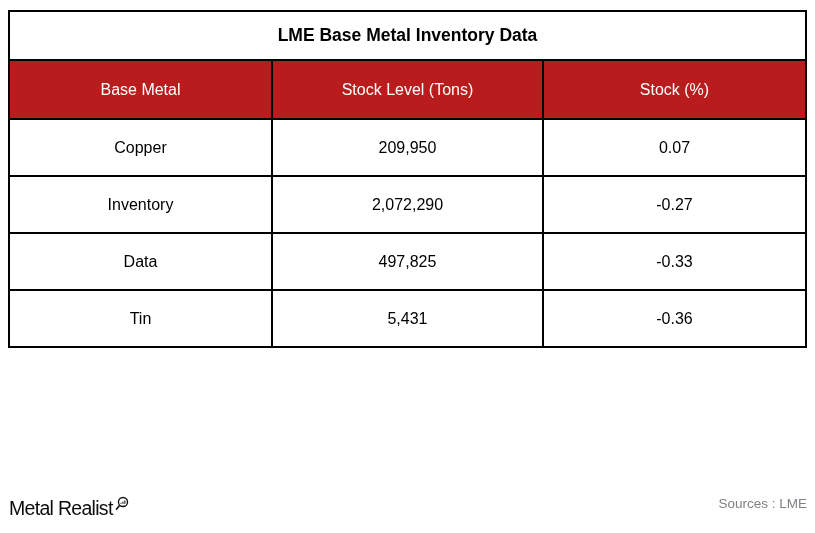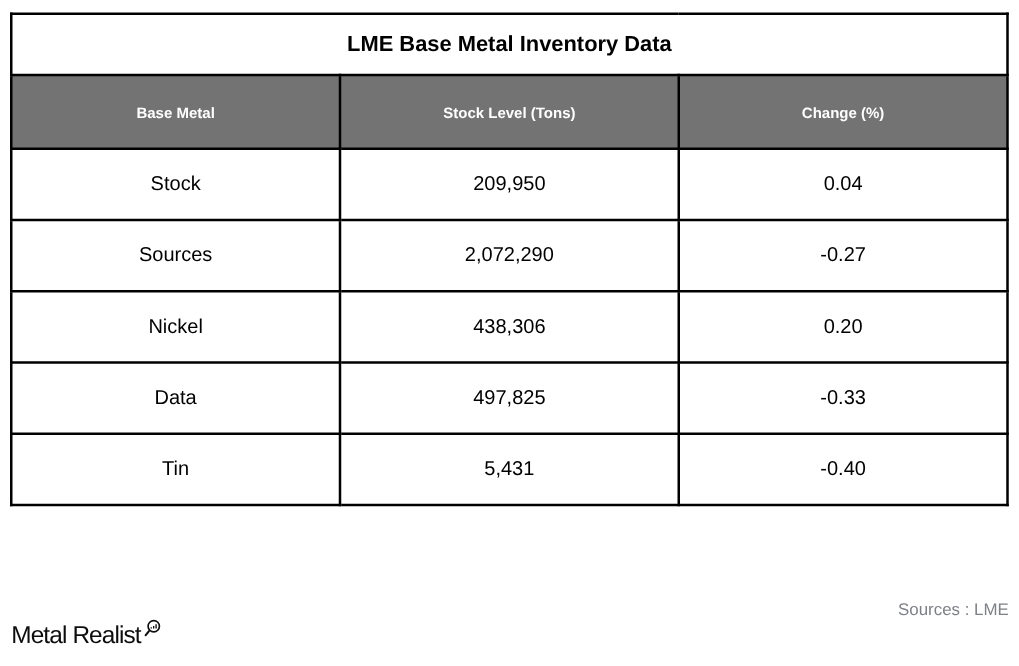--- a/index.html
+++ b/index.html
@@ -35,24 +35,24 @@
   col.c3 { width: 33%; }
   td.title-cell {
     height: 47px;
     font-size: 17.5px;
     font-weight: bold;
     color: #000000;
     background: #ffffff;
   }
   td.head {
     height: 57px;
-    background: #737373;
+    background: #b91c1c;
     color: #ffffff;
-    font-size: 12px;
-    font-weight: bold;
+    font-size: 16px;
+    font-weight: normal;
   }
   td.cell {
     height: 55px;
     font-size: 16px;
     color: #000000;
     background: #ffffff;
   }
   .logo {
     position: absolute;
     left: 9px;
@@ -64,21 +64,21 @@
   }
   .logo .logo-icon {
     display: inline-block;
     vertical-align: top;
     margin-left: 1px;
     margin-top: -3px;
   }
   .sources {
     position: absolute;
     right: 8px;
-    top: 480px;
+    top: 496px;
     color: #7e8186;
     font-size: 13.5px;
   }
 </style>
 </head>
 <body>
 
 <div class="sheet">
 
   <table class="inv-table">
@@ -87,46 +87,41 @@
         <col class="c2">
         <col class="c3">
       </colgroup>
     <tbody>
       <tr>
         <td colspan="3" class="title-cell">LME Base Metal Inventory Data</td>
       </tr>
       <tr>
         <td class="head">Base Metal</td>
         <td class="head">Stock Level (Tons)</td>
-        <td class="head">Change (%)</td>
+        <td class="head">Stock (%)</td>
       </tr>
       <tr>
-        <td class="cell">Stock</td>
+        <td class="cell">Copper</td>
         <td class="cell">209,950</td>
-        <td class="cell">0.04</td>
+        <td class="cell">0.07</td>
       </tr>
       <tr>
-        <td class="cell">Sources</td>
+        <td class="cell">Inventory</td>
         <td class="cell">2,072,290</td>
         <td class="cell">-0.27</td>
-      </tr>
-      <tr>
-        <td class="cell">Nickel</td>
-        <td class="cell">438,306</td>
-        <td class="cell">0.20</td>
       </tr>
       <tr>
         <td class="cell">Data</td>
         <td class="cell">497,825</td>
         <td class="cell">-0.33</td>
       </tr>
       <tr>
         <td class="cell">Tin</td>
         <td class="cell">5,431</td>
-        <td class="cell">-0.40</td>
+        <td class="cell">-0.36</td>
       </tr>
     </tbody>
   </table>
 
   <div class="logo">
     <span>Metal Realist</span><span class="logo-icon">
       <svg width="16" height="16" viewBox="0 0 24 24" fill="none">
         <circle cx="13.5" cy="9" r="6.8" stroke="#0d0d0d" stroke-width="2"></circle>
         <line x1="8.2" y1="14.2" x2="3.2" y2="20.5" stroke="#0d0d0d" stroke-width="2.4"></line>
         <line x1="10.5" y1="11.6" x2="10.5" y2="10.2" stroke="#0d0d0d" stroke-width="1.6"></line>

